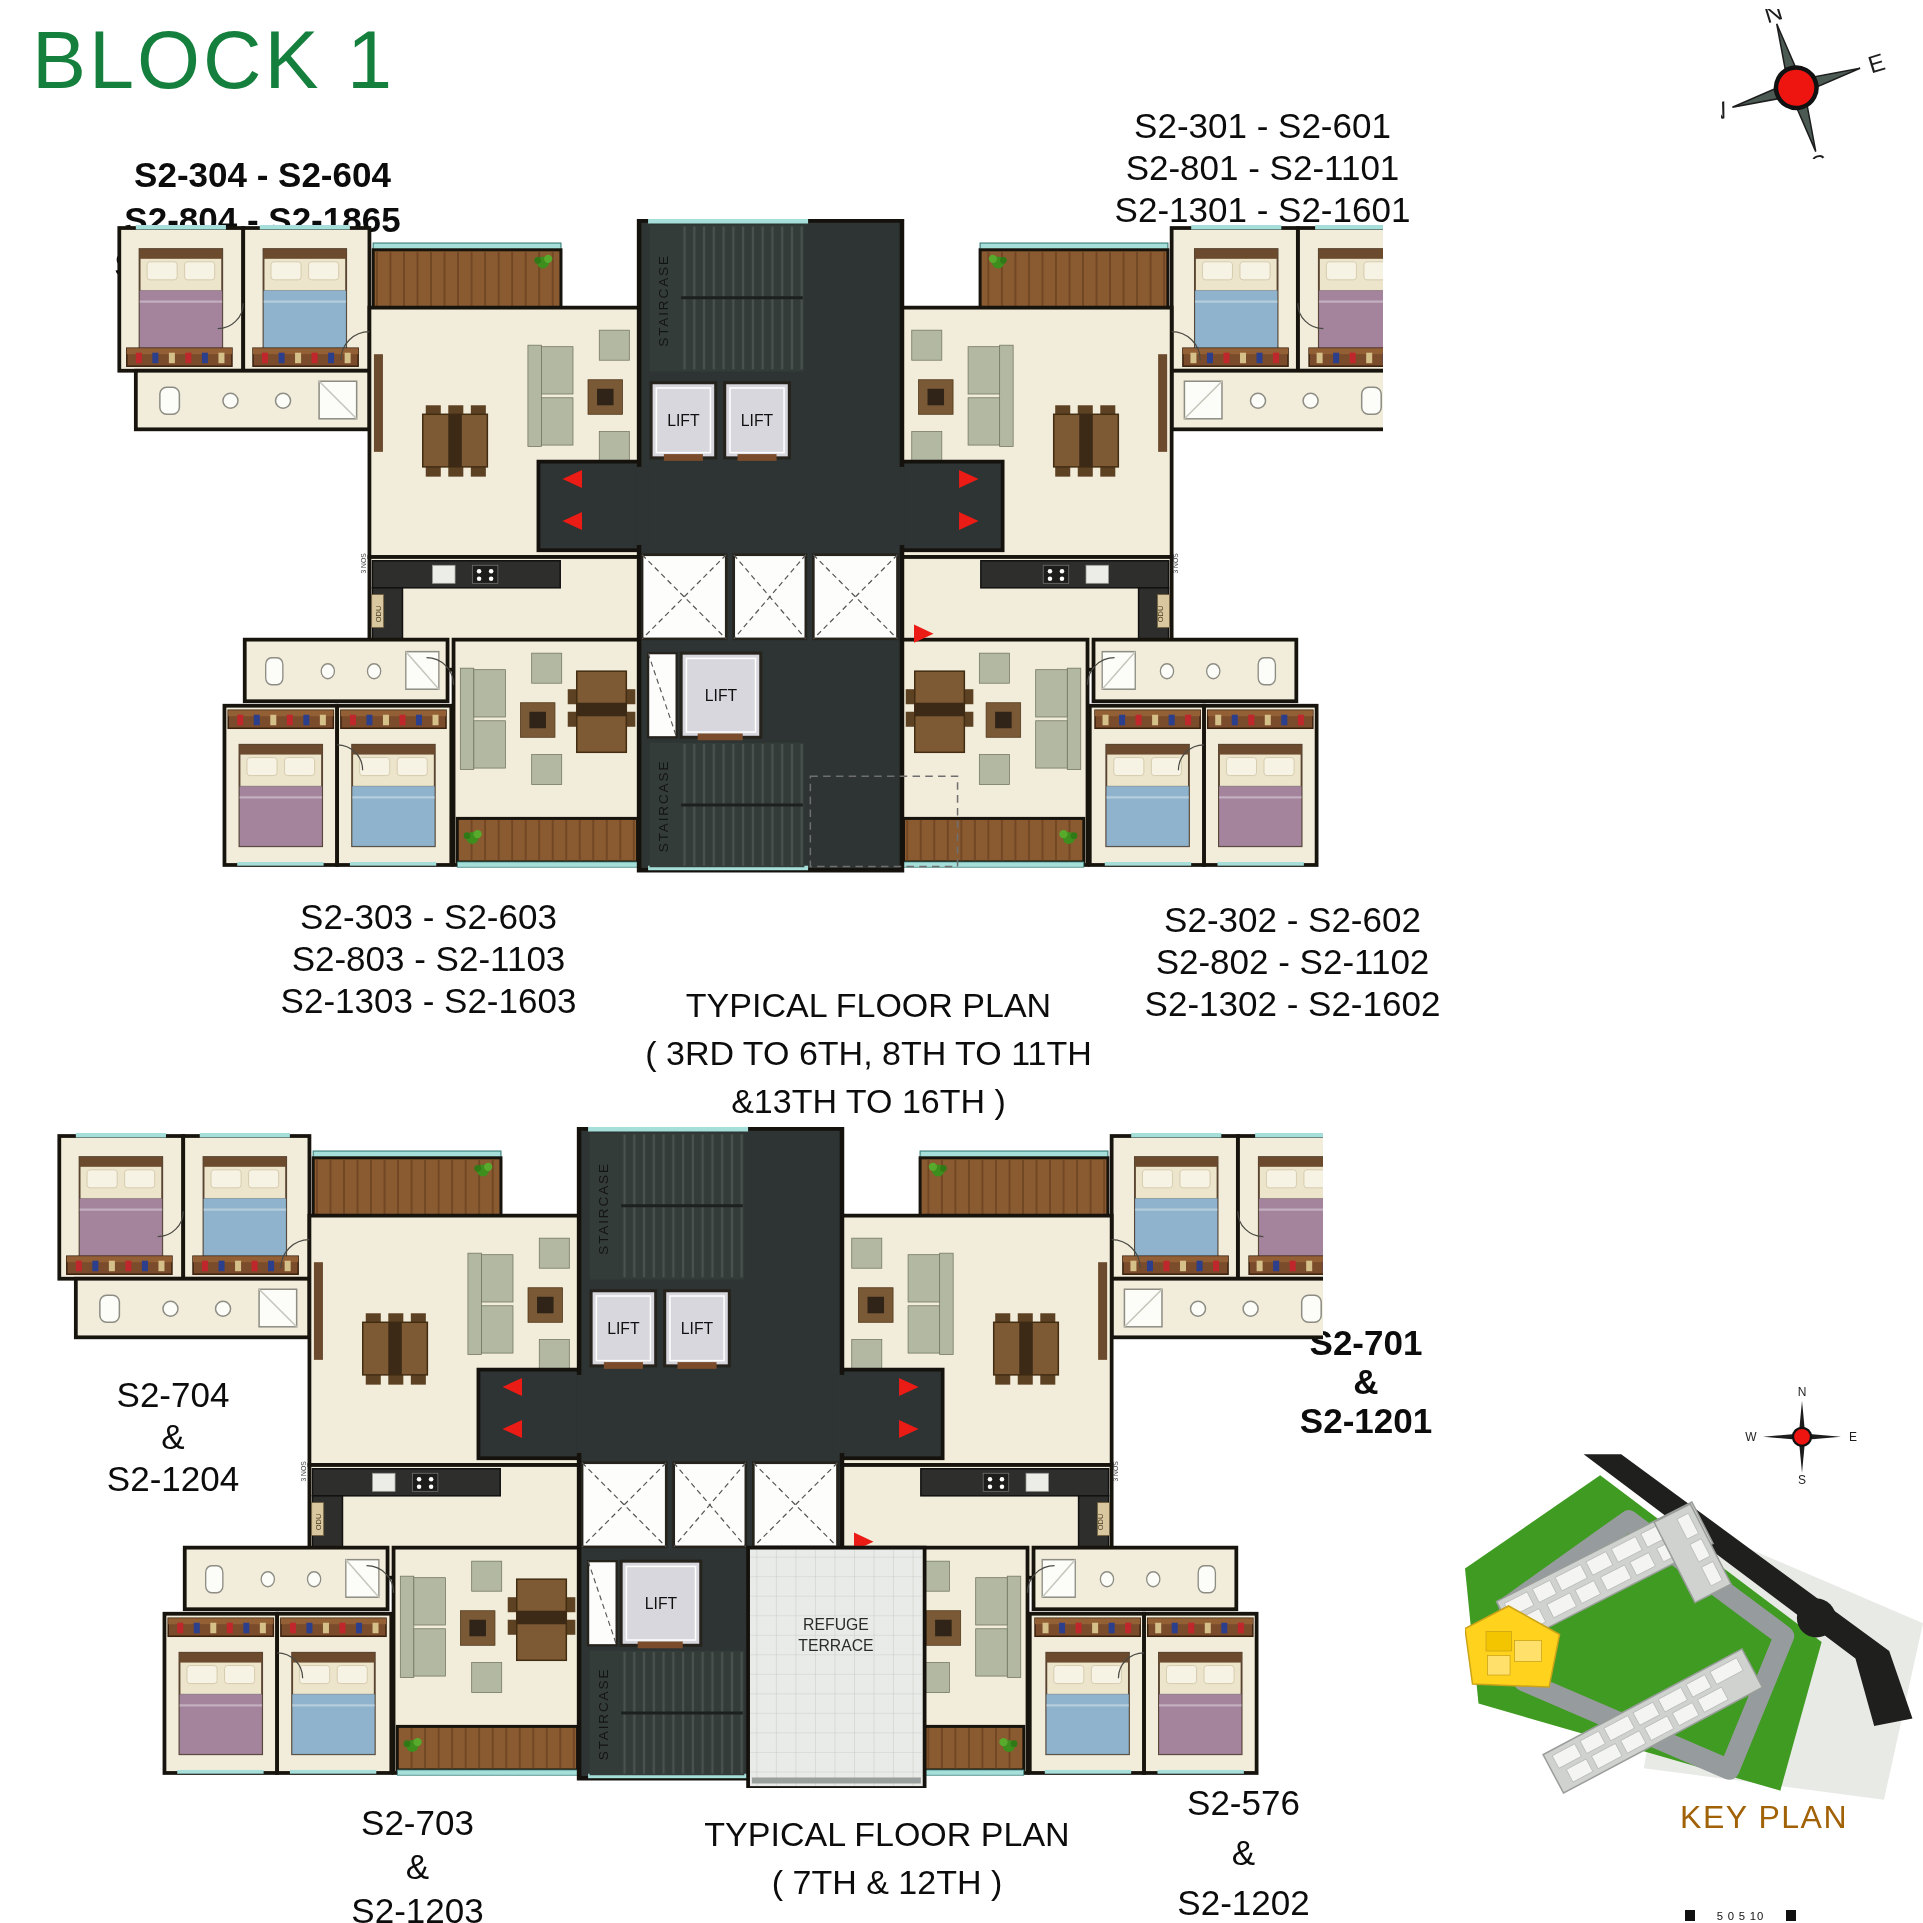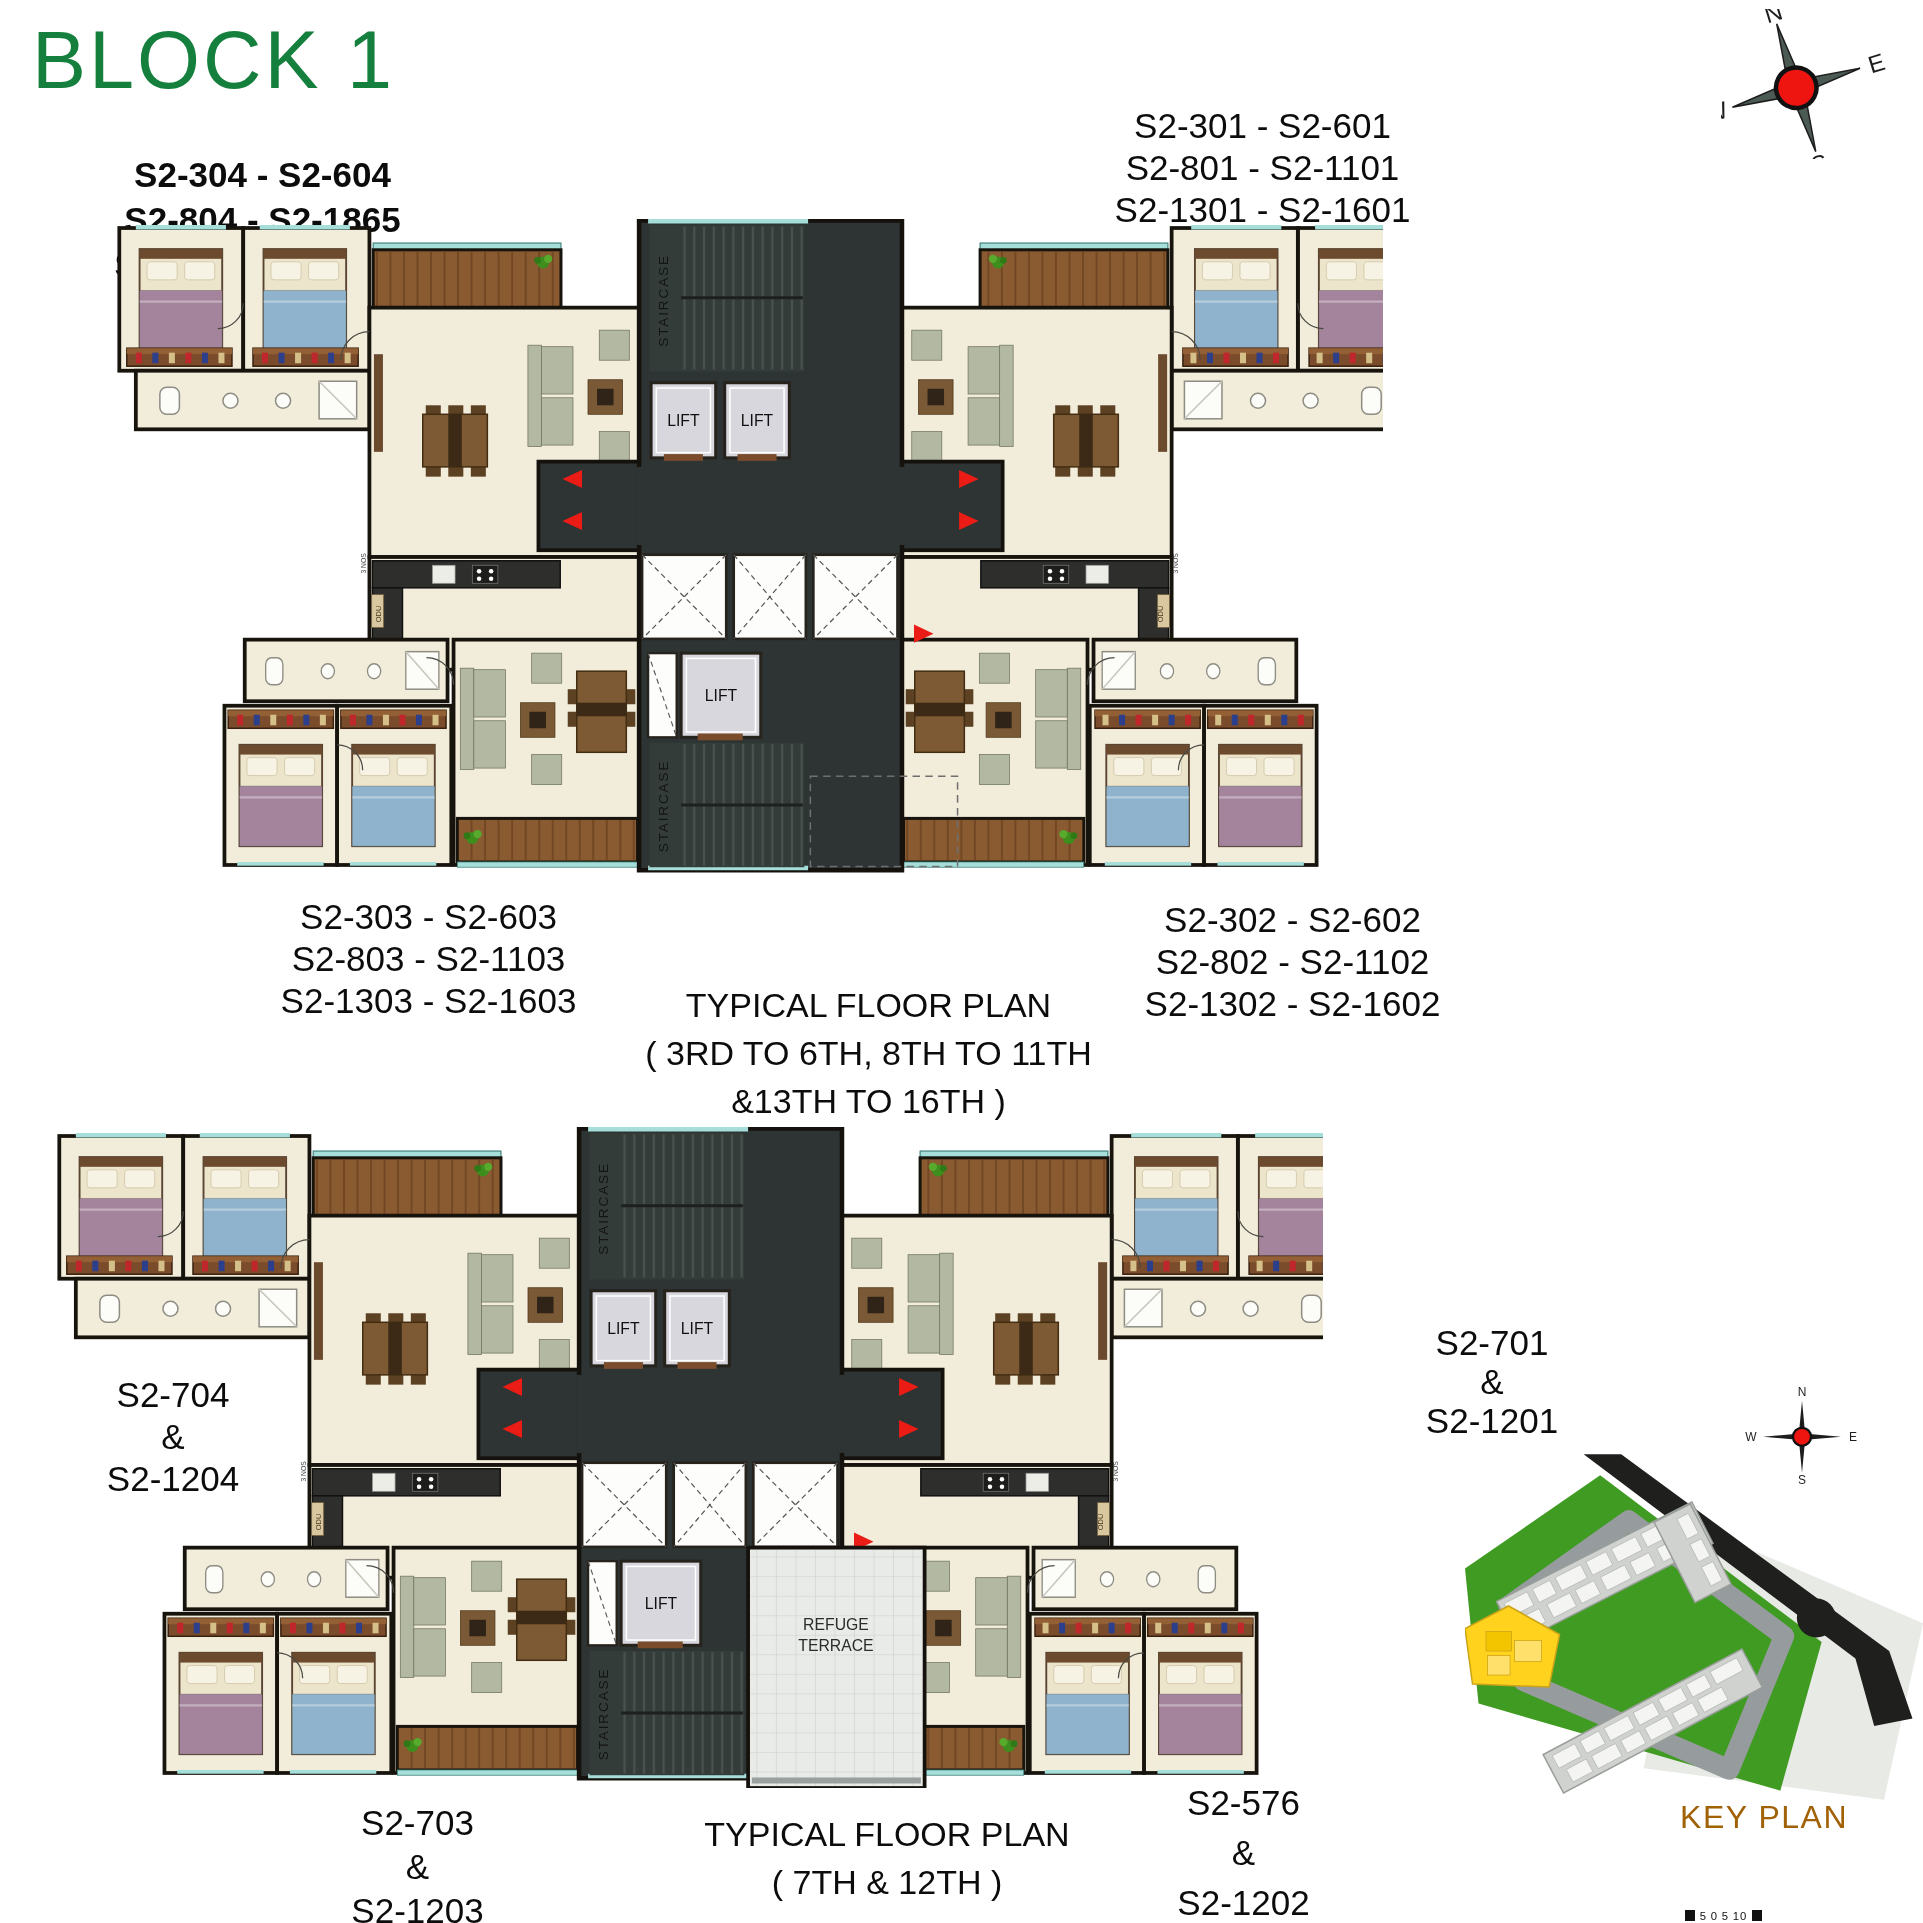--- a/index.html
+++ b/index.html
@@ -13,21 +13,21 @@
   }
   .lbl{position:absolute;text-align:center;font-size:35px;line-height:45px;color:#0c0c0c;}
   .lbl.small-gap div{line-height:42px;}
   .cap{position:absolute;text-align:center;font-size:34px;color:#0c0c0c;}
   .cap .l1{line-height:48px;}
   .cap .l2{line-height:48px;}
   .keylabel{position:absolute;text-align:right;font-size:32px;letter-spacing:1.5px;color:#a16207;}
   svg{position:absolute;display:block;}
   svg text{font-family:"Liberation Sans", sans-serif;}
   .scalebar{position:absolute;left:1685px;top:1910px;display:flex;align-items:flex-start;
-    font-size:11.3px;color:#111;letter-spacing:0.8px;gap:5px;}
+    font-size:11.3px;color:#111;letter-spacing:0.8px;gap:22px;}
   .scalebar .box{width:9.8px;height:11.3px;background:#111;display:inline-block;}
 </style>
 </head>
 <body>
 
 <div class="title">BLOCK 1</div>
 
 <div class="lbl" style="left:71px;top:152px;width:383px;font-weight:bold;">
   <div>S2-304 - S2-604</div>
   <div>S2-804 - S2-1865</div>
@@ -51,21 +51,21 @@
 <div class="cap" style="left:594px;top:981px;width:549px;">
   <div class="l1">TYPICAL FLOOR  PLAN</div>
   <div class="l2">( 3RD TO 6TH, 8TH TO 11TH &amp;13TH TO 16TH )</div>
 </div>
 
 <div class="lbl" style="left:22.5px;top:1374px;width:301px;line-height:42px;">
   <div>S2-704</div>
   <div>&amp;</div>
   <div>S2-1204</div>
 </div>
-<div class="lbl" style="left:1334px;top:1323px;width:316px;line-height:39px;">
+<div class="lbl" style="left:1208px;top:1323px;width:316px;line-height:39px;font-weight:bold;">
   <div>S2-701</div>
   <div>&amp;</div>
   <div>S2-1201</div>
 </div>
 <div class="lbl" style="left:252px;top:1801px;width:331px;line-height:44px;">
   <div>S2-703</div>
   <div>&amp;</div>
   <div>S2-1203</div>
 </div>
 <div class="lbl" style="left:1078px;top:1778px;width:331px;line-height:50px;">

